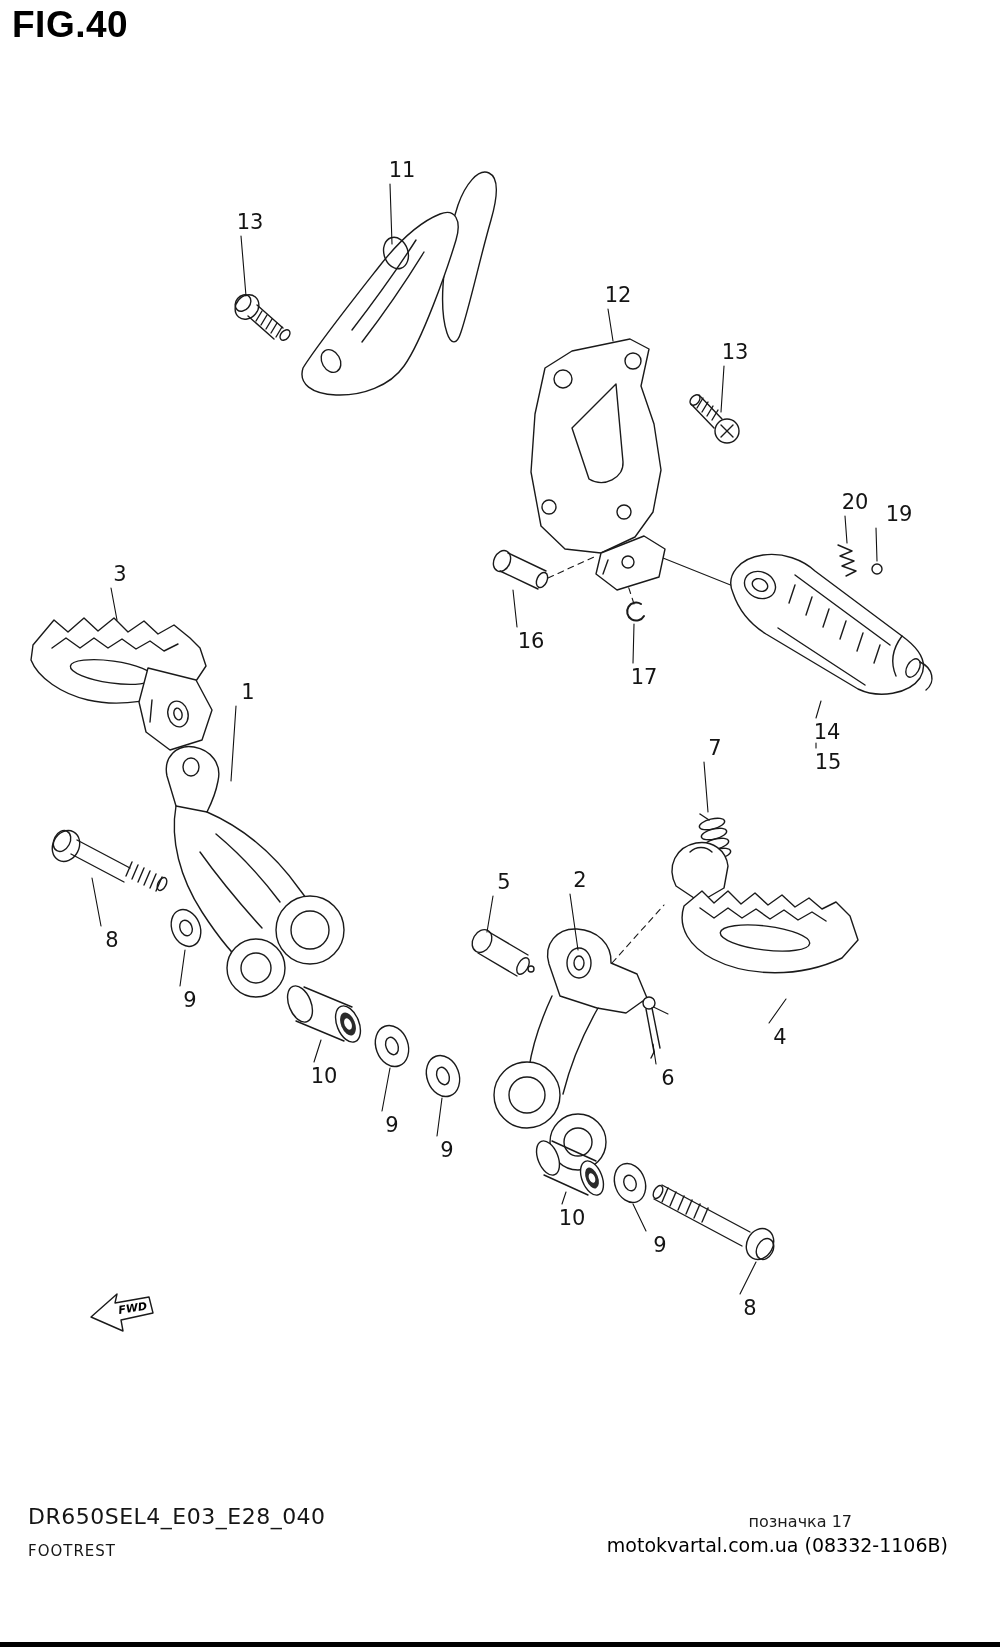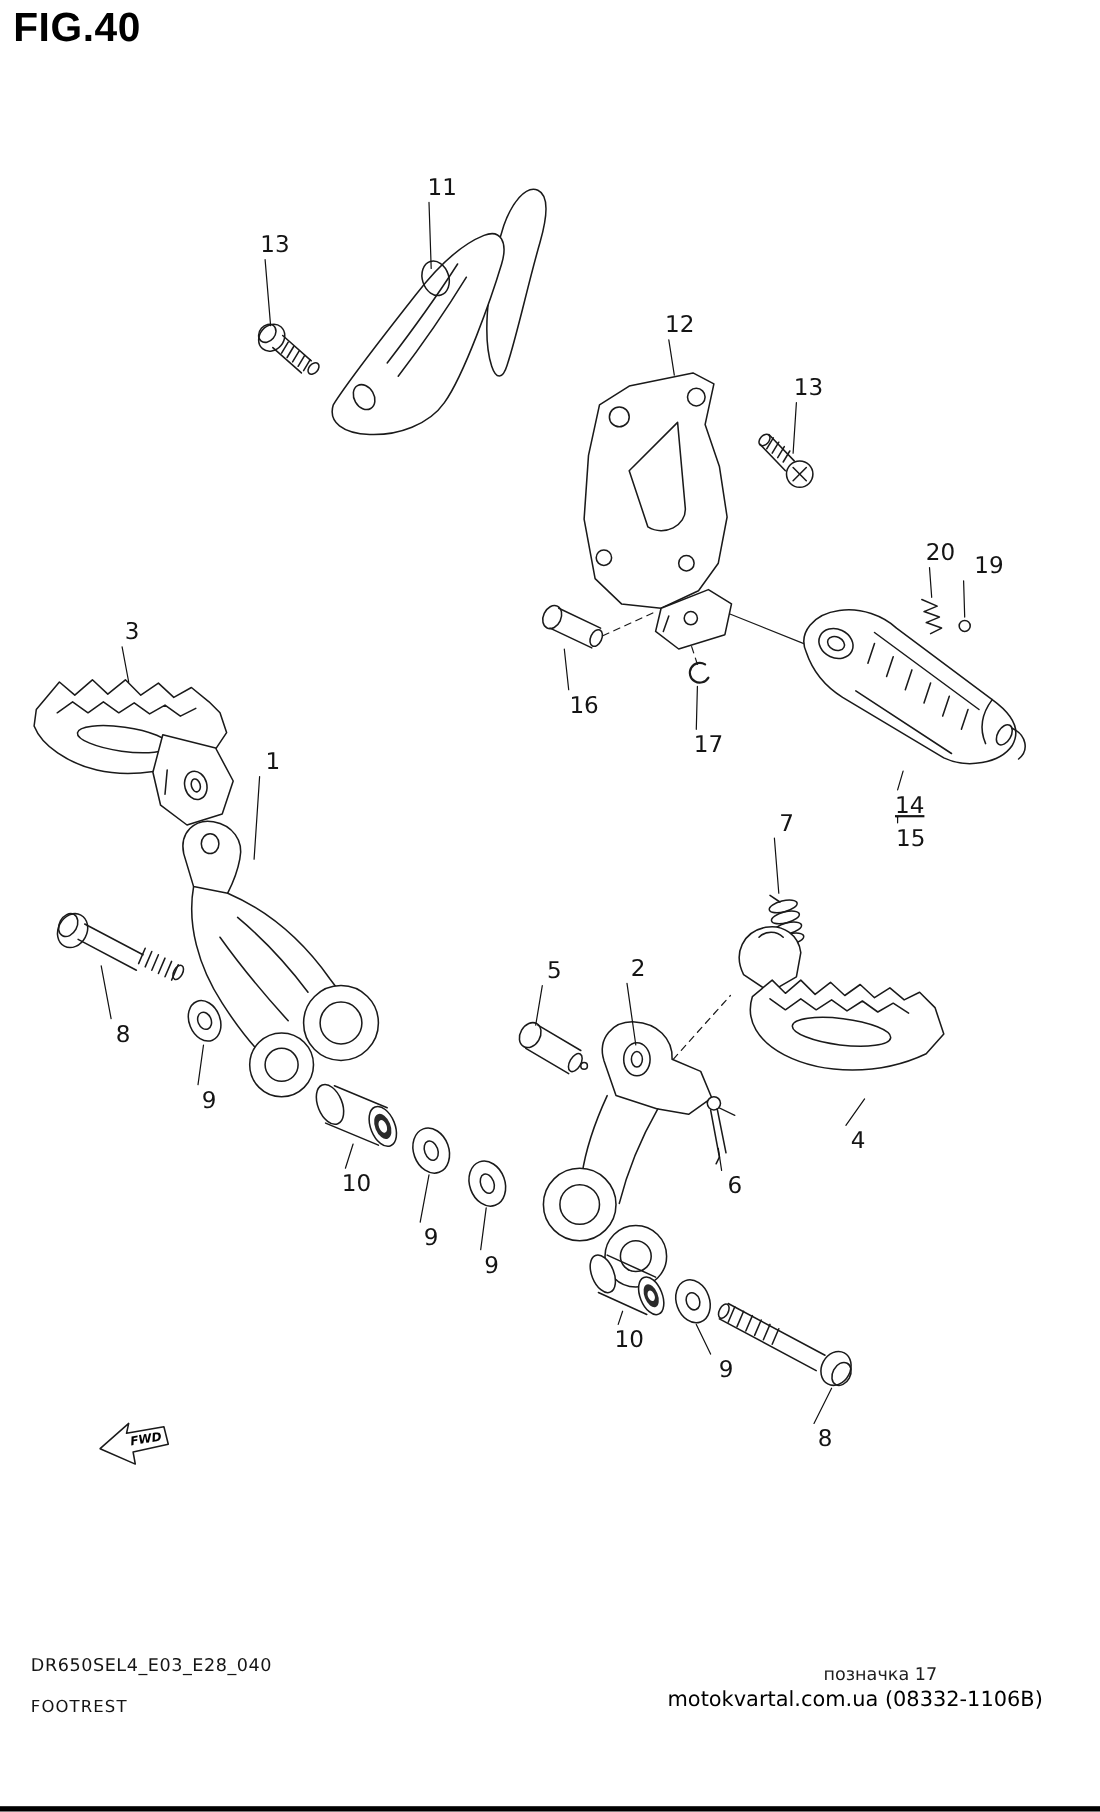--- a/index.html
+++ b/index.html
@@ -14,21 +14,21 @@
     font-size:37px;letter-spacing:0.5px;color:#000;
   }
   .drawing{position:absolute;left:0;top:0;width:1000px;height:1647px}
   #diagram-svg{position:absolute;left:0;top:0}
   #callout-layer{position:absolute;left:12px;top:0;width:1000px;height:1647px;pointer-events:none}
   .callout{
     position:absolute;transform:translate(-50%,-50%);
     font-size:21px;color:#141414;white-space:nowrap;
     font-family:"DejaVu Sans",sans-serif;
   }
-  .code-line{position:absolute;left:28px;top:1504px;font-size:16px;color:#151515;letter-spacing:0.5px}
+  .code-line{position:absolute;left:28px;top:1504px;font-size:22px;color:#151515;letter-spacing:0.5px}
   .name-line{position:absolute;left:28px;top:1542px;font-size:15px;color:#151515;letter-spacing:1px}
   .footer-note{position:absolute;right:148px;top:1512px;font-size:16px;font-weight:normal;color:#1c1c1c}
   .footer-watermark{position:absolute;right:52px;top:1534px;font-size:19px;font-weight:normal;color:#000}
   .bottom-bar{position:absolute;left:0;right:0;bottom:0;height:5px;background:#000}
 </style>
 </head>
 <body>
 
 <div class="page">
 
@@ -297,21 +297,21 @@
         <div class="callout" style="left: 390px; top: 170px;">11</div>
         <div class="callout" style="left: 238px; top: 222px;">13</div>
         <div class="callout" style="left: 606px; top: 295px;">12</div>
         <div class="callout" style="left: 723px; top: 352px;">13</div>
         <div class="callout" style="left: 843px; top: 502px;">20</div>
         <div class="callout" style="left: 875px; top: 514px; margin-left: 12px;">19</div>
         <div class="callout" style="left: 108px; top: 574px;">3</div>
         <div class="callout" style="left: 519px; top: 641px; text-align: right;">16</div>
         <div class="callout" style="left: 632px; top: 677px;">17</div>
         <div class="callout" style="left: 236px; top: 692px;">1</div>
-        <div class="callout" style="left: 815px; top: 732px; text-decoration: underline;">14</div>
+        <div class="callout" style="left: 815px; top: 732px;">14</div>
         <div class="callout" style="left: 816px; top: 762px;">15</div>
         <div class="callout" style="left: 703px; top: 748px;">7</div>
         <div class="callout" style="left: 492px; top: 882px;">5</div>
         <div class="callout" style="left: 568px; top: 880px;">2</div>
         <div class="callout" style="left: 100px; top: 940px;">8</div>
         <div class="callout" style="left: 178px; top: 1000px;">9</div>
         <div class="callout" style="left: 312px; top: 1076px;">10</div>
         <div class="callout" style="left: 380px; top: 1125px;">9</div>
         <div class="callout" style="left: 435px; top: 1150px;">9</div>
         <div class="callout" style="left: 656px; top: 1078px;">6</div>

